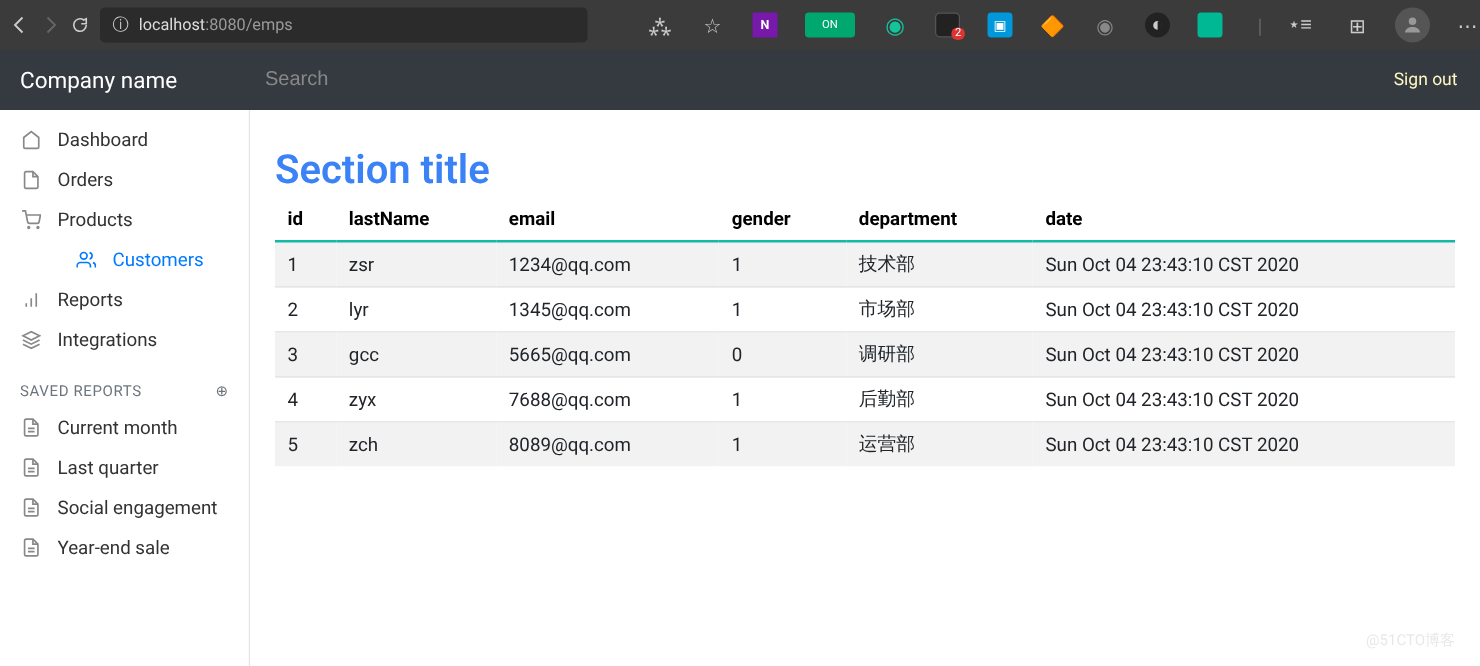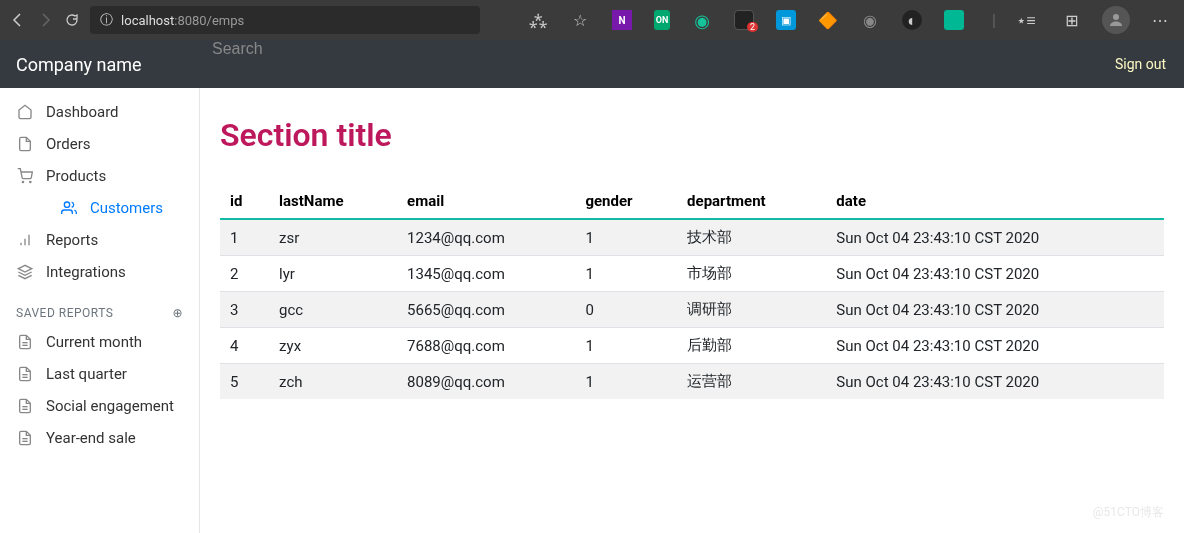--- a/index.html
+++ b/index.html
@@ -20,42 +20,42 @@
     .ext-icons { display: flex; gap: 22px; align-items: center; margin-left: 40px; }
     .ext-icon { width: 20px; height: 20px; display: flex; align-items: center; justify-content: center; }
     .ext-sep { color: #666; margin: 0 6px; }
     .right-icons { margin-left: auto; display: flex; gap: 14px; align-items: center; }
     .avatar { width: 28px; height: 28px; border-radius: 50%; background: #555; display: flex; align-items: center; justify-content: center; color: #ccc; }
     .badge { position: relative; }
     .badge::after { content: "2"; position: absolute; bottom: -3px; right: -5px; background: #d33; color: #fff; font-size: 9px; border-radius: 8px; padding: 0 3px; }
     
     .topbar { display: flex; height: 48px; background: #343a40; }
     .brand { width: 200px; padding: 0 16px; display: flex; align-items: center; color: #fff; font-size: 18px; font-weight: 400; text-align: center; }
-    .search { flex: 1; display: flex; align-items: flex-start; padding: 0 12px; }
+    .search { flex: 1; display: flex; align-items: center; padding: 0 12px; }
     .search input { background: transparent; border: none; color: #aaa; font-size: 16px; outline: none; width: 100%; }
     .search input::placeholder { color: #888; }
     .signout { padding: 0 18px; display: flex; align-items: center; color: #fef9c3; font-size: 14px; cursor: pointer; }
     
     .layout { display: flex; }
     .sidebar { width: 200px; background: #fff; border-right: 1px solid #e5e5e5; padding: 8px 0 20px; min-height: 493px; }
     .nav-item {
       display: flex; align-items: center; padding: 7px 16px; color: #333;
       font-size: 15px; cursor: pointer; gap: 12px;
     }
     .nav-item.active { color: #007bff; margin-left: 44px; }
     .nav-icon { width: 18px; display: flex; align-items: center; justify-content: center; color: #888; }
     .nav-item.active .nav-icon { color: #007bff; }
     .section-header {
       display: flex; align-items: center; justify-content: space-between;
       padding: 18px 16px 6px; color: #6c757d; font-size: 12px; font-weight: 400; letter-spacing: 0.5px;
     }
     .add-btn { color: #6c757d; cursor: pointer; }
     
     .main { flex: 1; padding: 28px 20px; }
-    .page-title { font-size: 32px; font-weight: 600; color: #be185d; margin-bottom: 30px; }
+    .page-title { font-size: 32px; font-weight: 600; color: #3b82f6; margin-bottom: 4px; }
     table { width: 100%; border-collapse: collapse; font-size: 15px; }
     th { text-align: left; padding: 8px 10px; font-weight: 700; border-bottom: 2px solid #14b8a6; color: #000; }
     td { padding: 8px 10px; border-top: 1px solid #dee2e6; color: #212529; }
     tbody tr:nth-child(odd) { background: #f2f2f2; }
     
     .watermark { position: fixed; bottom: 12px; right: 20px; color: #e8e8e8; font-size: 12px; }
   </style>
 </head>
 <body>
 
@@ -78,21 +78,21 @@
   <div class="url-bar">
     <span class="info-icon">ⓘ</span>
     <span>localhost</span>
       <span class="url-dim">:8080</span>
       <span class="url-dim">/emps</span>
   </div>
   <div class="ext-icons">
     <div class="ext-icon" style="color:#ccc">⁂</div>
     <div class="ext-icon" style="color:#ccc">☆</div>
     <div class="ext-icon" style="background:#7719aa;color:#fff;font-size:10px;font-weight:bold">N</div>
-    <div class="ext-icon" style="background:#00a76f;color:#fff;font-size:9px;font-weight:700;border-radius:3px;width:16px">ON</div>
+    <div class="ext-icon" style="background:#00a76f;color:#fff;font-size:9px;font-weight:400;border-radius:3px;width:40px">ON</div>
     <div class="ext-icon" style="color:#15c39a;font-size:18px">◉</div>
     <div class="ext-icon badge" style="background:#222;border-radius:4px;border:1px solid #555"></div>
     <div class="ext-icon" style="background:#0098da;border-radius:3px;color:#fff;font-size:11px">▣</div>
     <div class="ext-icon">🔶</div>
     <div class="ext-icon" style="color:#888">◉</div>
     <div class="ext-icon" style="background:#222;border-radius:50%;color:#ccc">◐</div>
     <div class="ext-icon" style="background:#00b894;border-radius:3px"></div>
     <span class="ext-sep">|</span>
   </div>
   <div class="right-icons">

